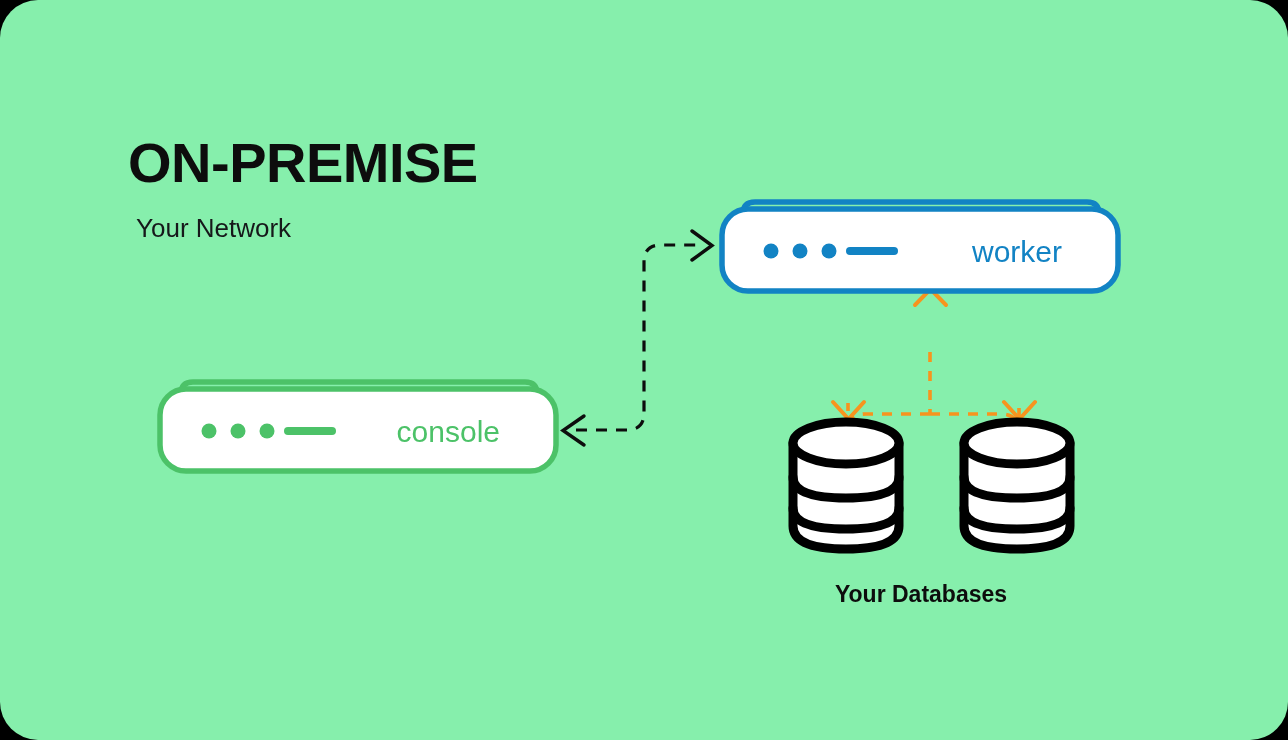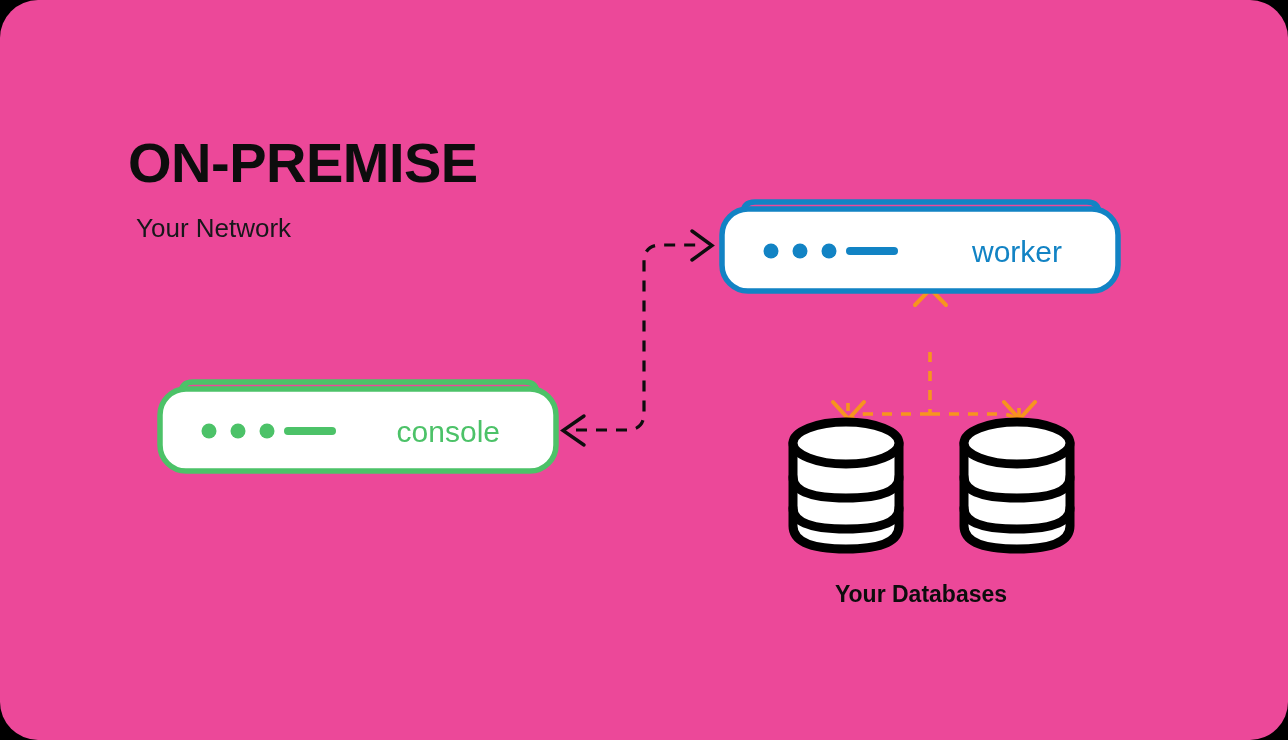--- a/index.html
+++ b/index.html
@@ -10,21 +10,21 @@
   body {
     width: 1288px;
     height: 740px;
     overflow: hidden;
     font-family: "Liberation Sans", sans-serif;
   }
   #canvas {
     position: relative;
     width: 1288px;
     height: 740px;
-    background: #ec4899;
+    background: #86efac;
     border-radius: 38px;
     overflow: hidden;
   }
   #diagram-svg {
     position: absolute;
     left: 0;
     top: 0;
     width: 1288px;
     height: 740px;
   }

